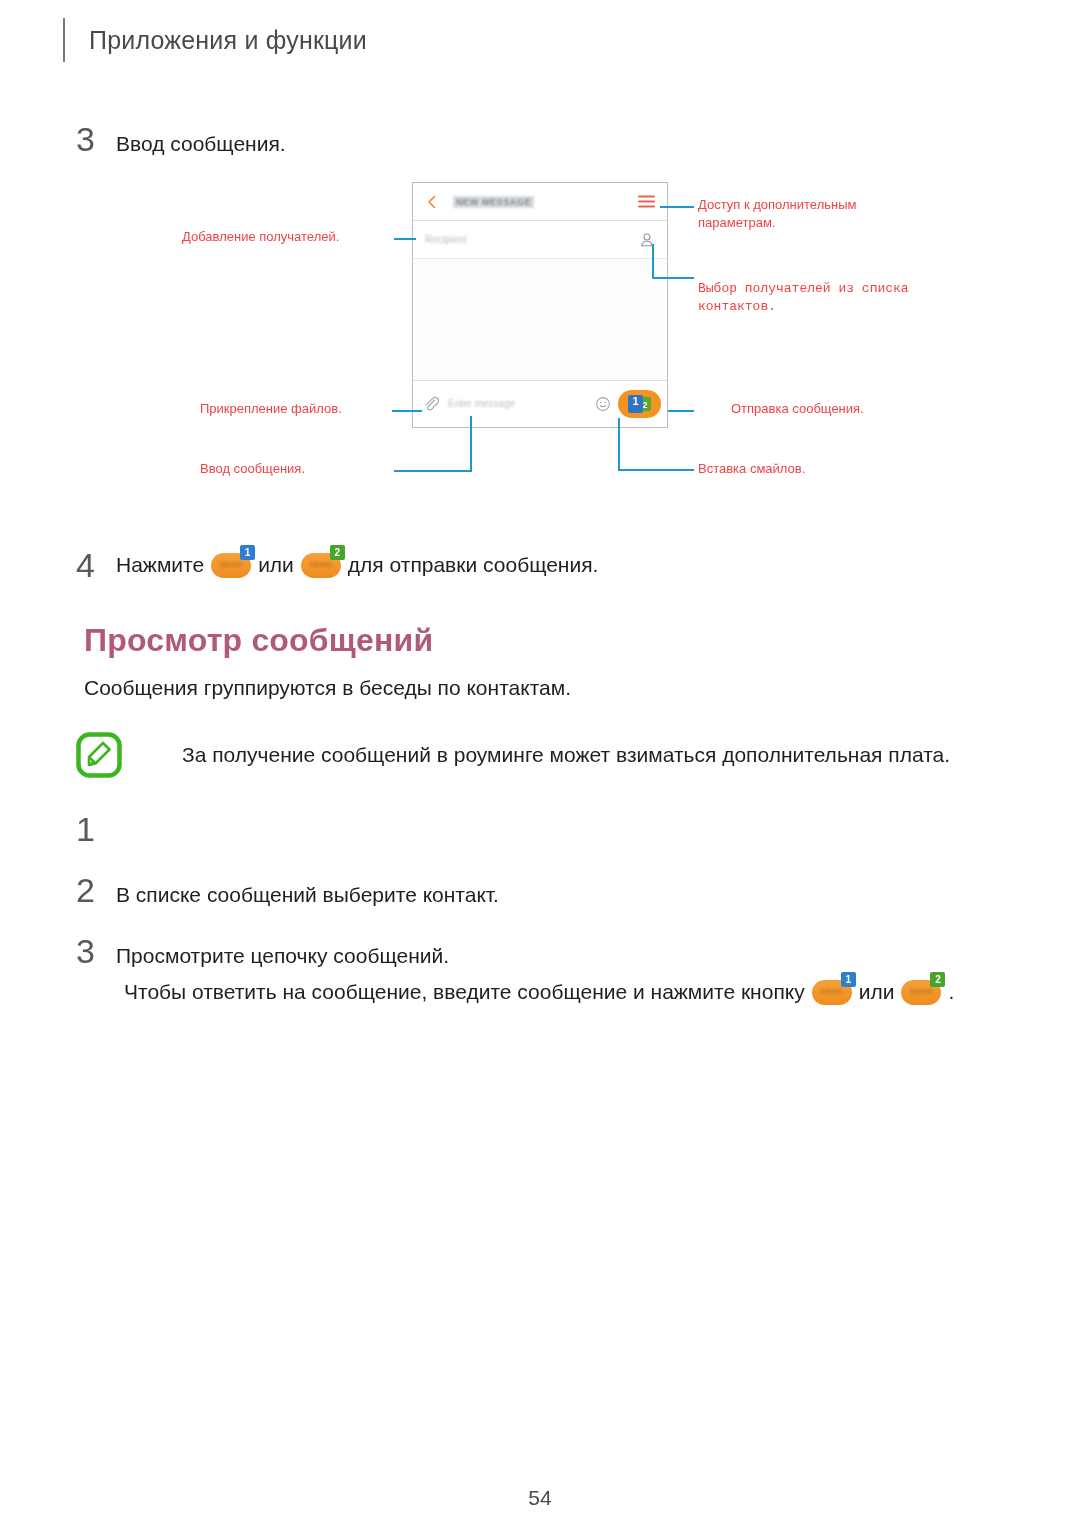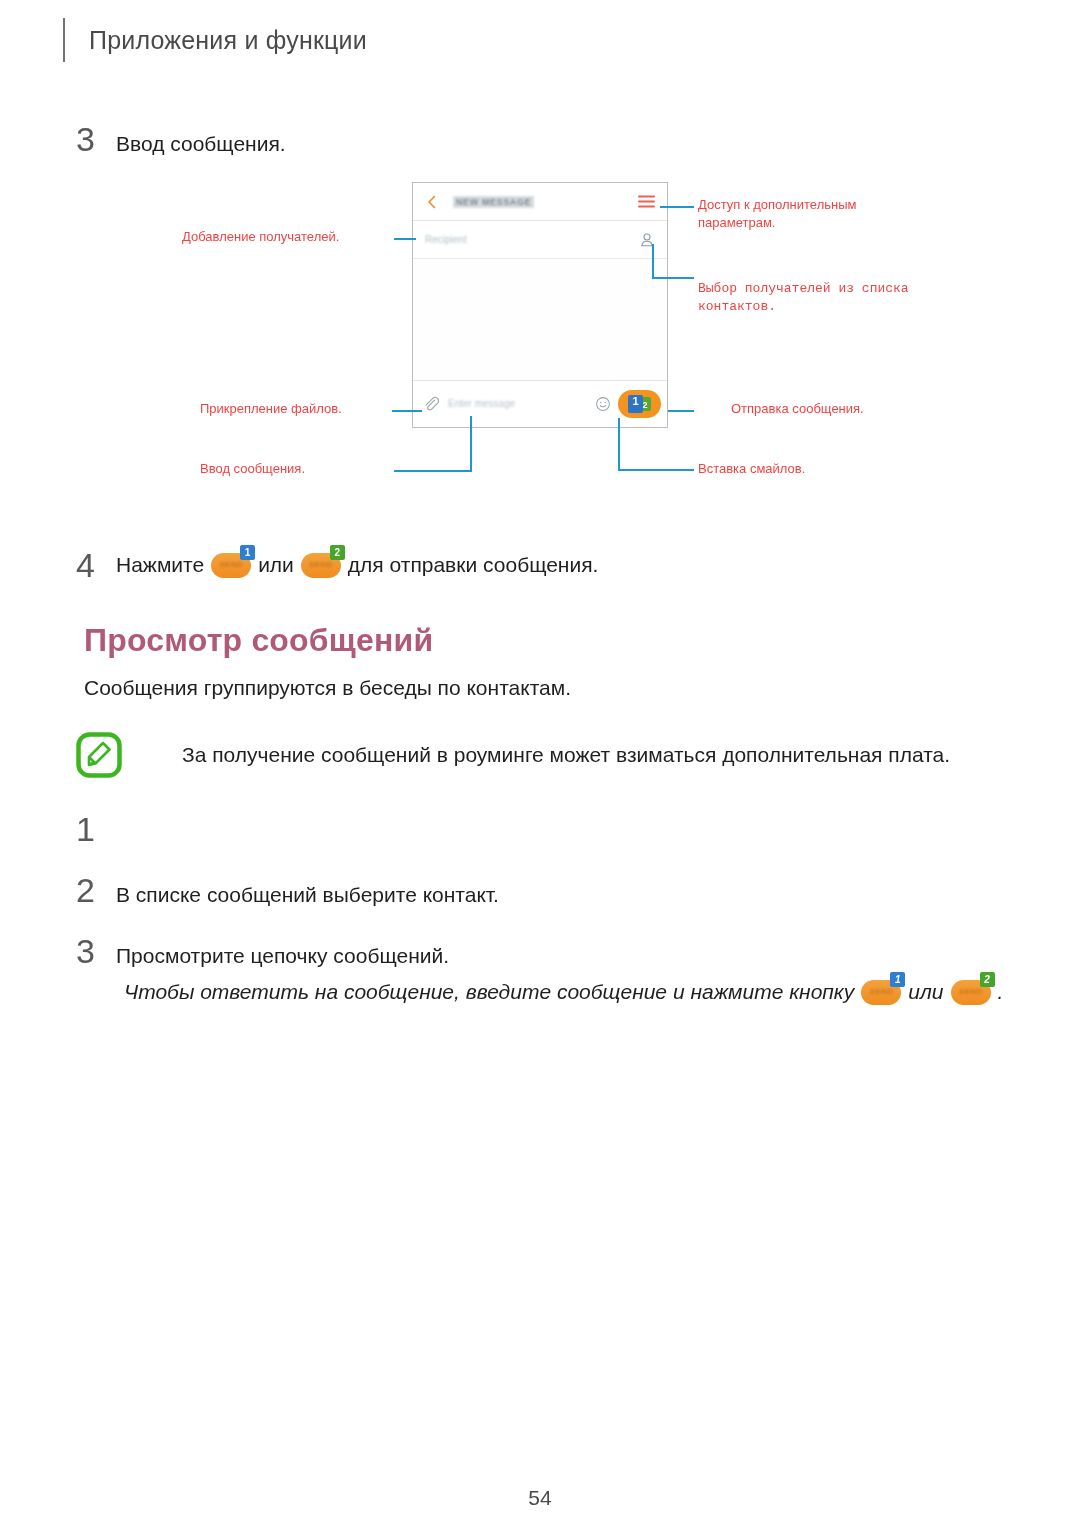--- a/index.html
+++ b/index.html
@@ -462,21 +462,21 @@
   <div class="step" id="step-2b">
     <div class="step-num">2</div>
     <div class="step-text">В списке сообщений выберите контакт.</div>
   </div>
 
   <div class="step" id="step-3b">
     <div class="step-num">3</div>
     <div class="step-text">Просмотрите цепочку сообщений.</div>
   </div>
 
-  <div class="step" style="left:124px; top:978px; align-items:center;font-style:italic;">
+  <div class="step" style="left:124px; top:978px; align-items:center;">
     <div class="step-text" style="display:flex; align-items:center;">
       <span>Чтобы ответить на сообщение, введите сообщение и нажмите кнопку</span>
       <span class="send-pill">
         <span class="send-label">SEND</span>
         <span class="badge badge-1">1</span>
       </span>
       <span>или</span>
       <span class="send-pill">
         <span class="send-label">SEND</span>
         <span class="badge badge-2">2</span>

